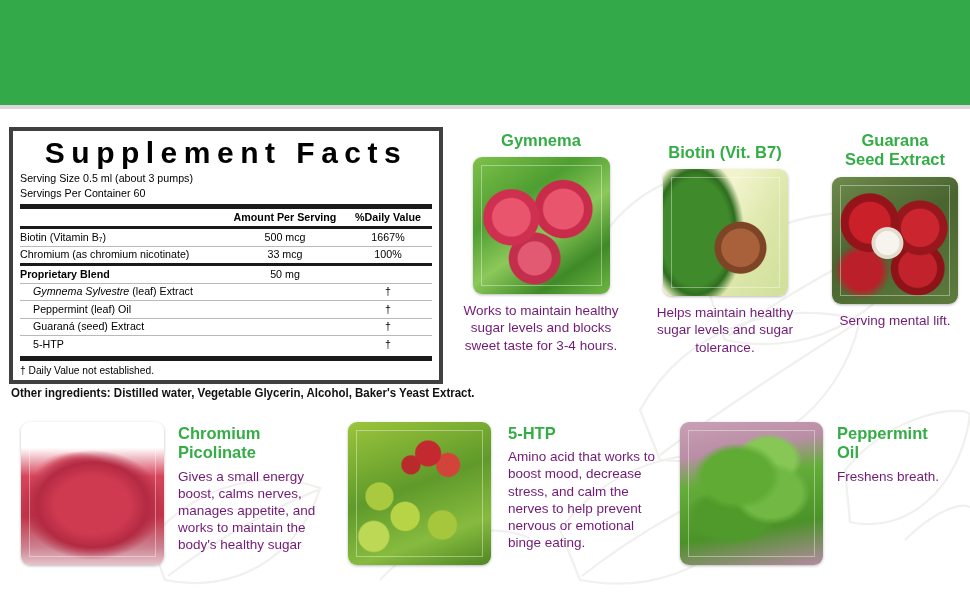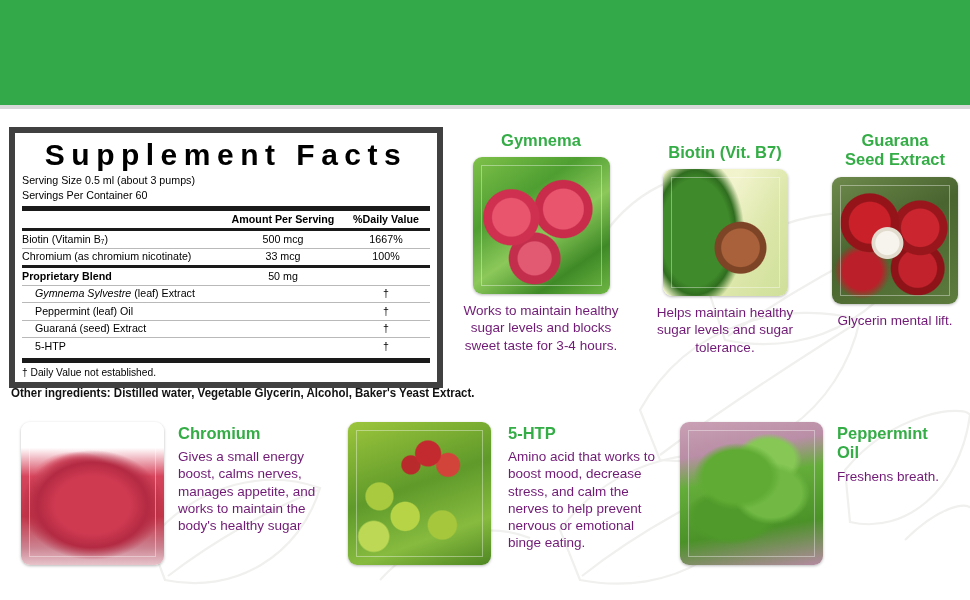--- a/index.html
+++ b/index.html
@@ -50,21 +50,21 @@
     width: 970px; height: 4px;
     background: #d8d8d8;
     z-index: 2;
   }
 
   
   .sf-panel {
     position: absolute;
     left: 9px; top: 127px;
     width: 434px;
-    border: 6px solid #404040;
+    border: 4px solid #404040;
     background: #ffffff;
     padding: 3px 7px 2px 7px;
     z-index: 3;
   }
   .sf-title {
     font-size: 30px;
     font-weight: bold;
     letter-spacing: 6.5px;
     color: #000;
     text-align: center;
@@ -353,30 +353,31 @@
 </div>
 
 <div class="card-top" style="left:820px; top:131px; width:150px;">
   <div class="card-title">
     <div>Guarana</div>
     <div>Seed Extract</div>
   </div>
   <div class="photo img-guarana" style="width:126px; height:127px;">
     <div class="inner-frame"></div>
   </div>
-  <div class="card-desc">Glycerin mental lift.</div>
+  <div class="card-desc">Serving mental lift.</div>
 </div>
 
 <div class="card-bot" style="left:20px; top:422px; width:310px;">
   <div class="photo img-chromium" style="width:143px; height:143px;">
     <div class="inner-frame"></div>
   </div>
   <div class="txt">
     <div class="card-title">
       <div>Chromium</div>
+      <div>Picolinate</div>
     </div>
     <div class="card-desc" style="width:152px;">Gives a small energy boost, calms nerves, manages appetite, and works to maintain the body's healthy sugar</div>
   </div>
 </div>
 
 <div class="card-bot" style="left:345px; top:422px; width:325px;">
   <div class="photo img-5htp" style="width:143px; height:143px;">
     <div class="inner-frame"></div>
   </div>
   <div class="txt">

